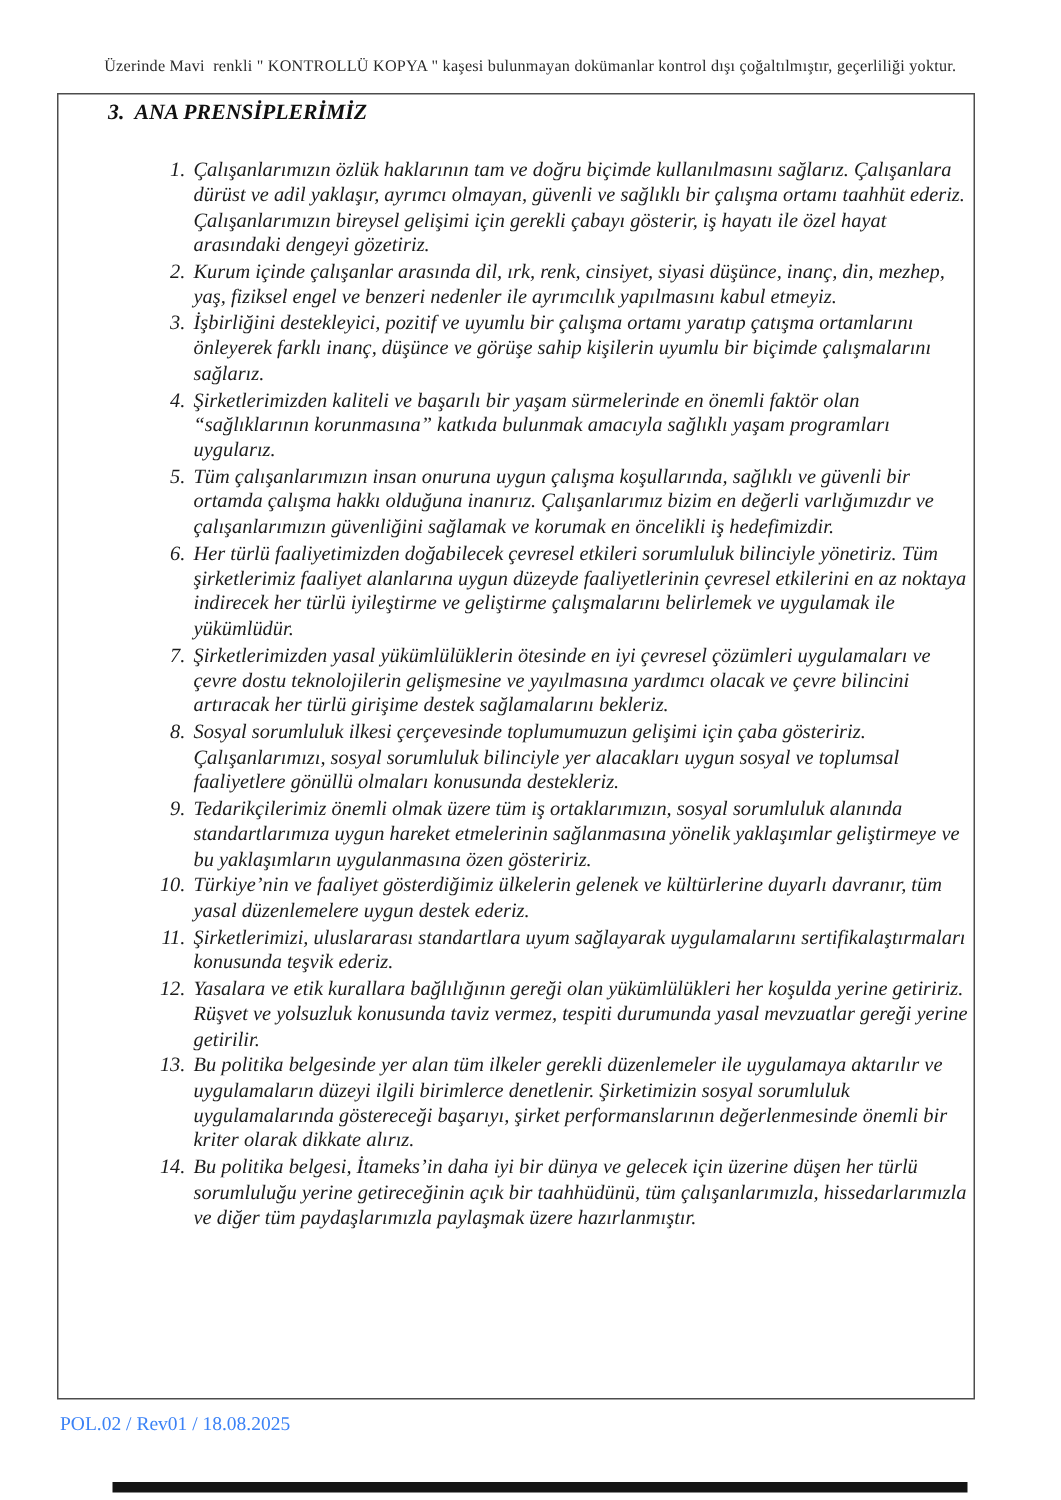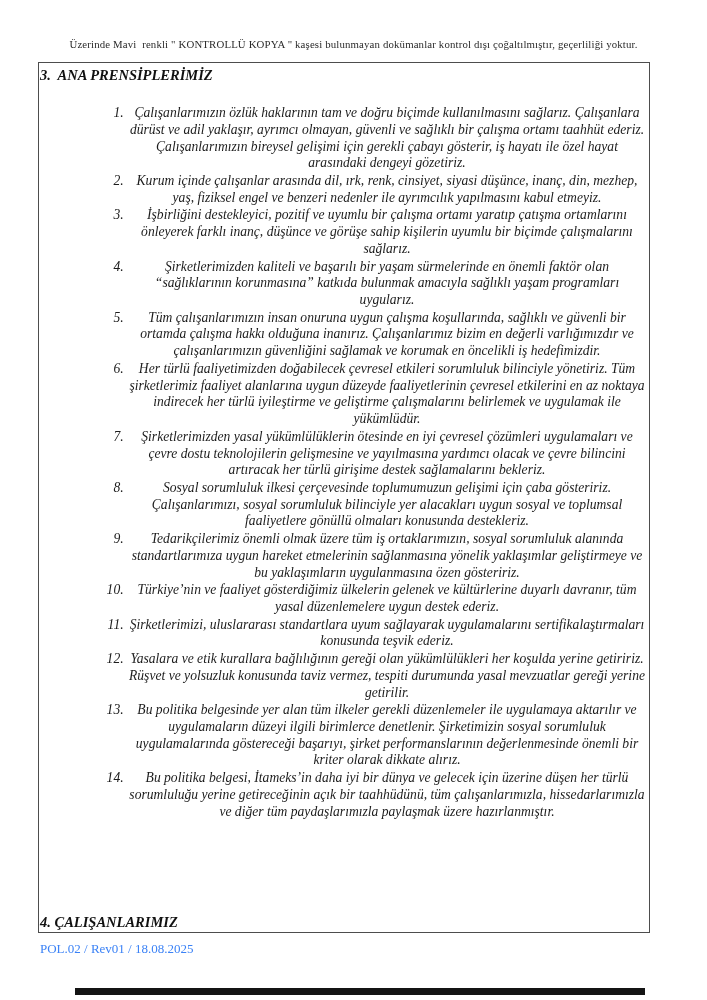--- a/index.html
+++ b/index.html
@@ -42,32 +42,32 @@
     font-weight: bold;
     font-style: italic;
     font-size: 14.5px;
     line-height: 1.25;
     margin: 0;
     white-space: pre-wrap;
     color: #111;
   }
   .section-heading.top {
     margin: 3px 0 0 1px;
+    padding-left: 32px;
   }
   .section-heading.bottom {
     margin: 0 0 1px 1px;
   }
   ol.principles {
     margin: 21px 0 0 0;
     padding: 0 4px 0 88px;
     font-style: italic;
     font-size: 13.6px;
     line-height: 1.23;
     color: #1c1c1c;
-    text-align: center;
   }
   ol.principles li {
     margin: 0 0 1px 0;
     padding-left: 2px;
   }
   .spacer {
     flex: 1 1 auto;
   }
   .footer {
     position: absolute;
@@ -108,21 +108,20 @@
         <li>Tedarikçilerimiz önemli olmak üzere tüm iş ortaklarımızın, sosyal sorumluluk alanında standartlarımıza uygun hareket etmelerinin sağlanmasına yönelik yaklaşımlar geliştirmeye ve bu yaklaşımların uygulanmasına özen gösteririz.</li>
         <li>Türkiye’nin ve faaliyet gösterdiğimiz ülkelerin gelenek ve kültürlerine duyarlı davranır, tüm yasal düzenlemelere uygun destek ederiz.</li>
         <li>Şirketlerimizi, uluslararası standartlara uyum sağlayarak uygulamalarını sertifikalaştırmaları konusunda teşvik ederiz.</li>
         <li>Yasalara ve etik kurallara bağlılığının gereği olan yükümlülükleri her koşulda yerine getiririz. Rüşvet ve yolsuzluk konusunda taviz vermez, tespiti durumunda yasal mevzuatlar gereği yerine getirilir.</li>
         <li>Bu politika belgesinde yer alan tüm ilkeler gerekli düzenlemeler ile uygulamaya aktarılır ve uygulamaların düzeyi ilgili birimlerce denetlenir. Şirketimizin sosyal sorumluluk uygulamalarında göstereceği başarıyı, şirket performanslarının değerlenmesinde önemli bir kriter olarak dikkate alırız.</li>
         <li>Bu politika belgesi, İtameks’in daha iyi bir dünya ve gelecek için üzerine düşen her türlü sorumluluğu yerine getireceğinin açık bir taahhüdünü, tüm çalışanlarımızla, hissedarlarımızla ve diğer tüm paydaşlarımızla paylaşmak üzere hazırlanmıştır.</li>
       </ol>
 
     <div class="spacer"></div>
 
-    <h2 class="section-heading bottom">4. ÇALIŞANLARIMIZ</h2>
 
   </div>
 
   <div class="footer">POL.02 / Rev01 / 18.08.2025</div>
 
   <div class="scan-bar"></div>
 
 </div>
 
 </body></html>

